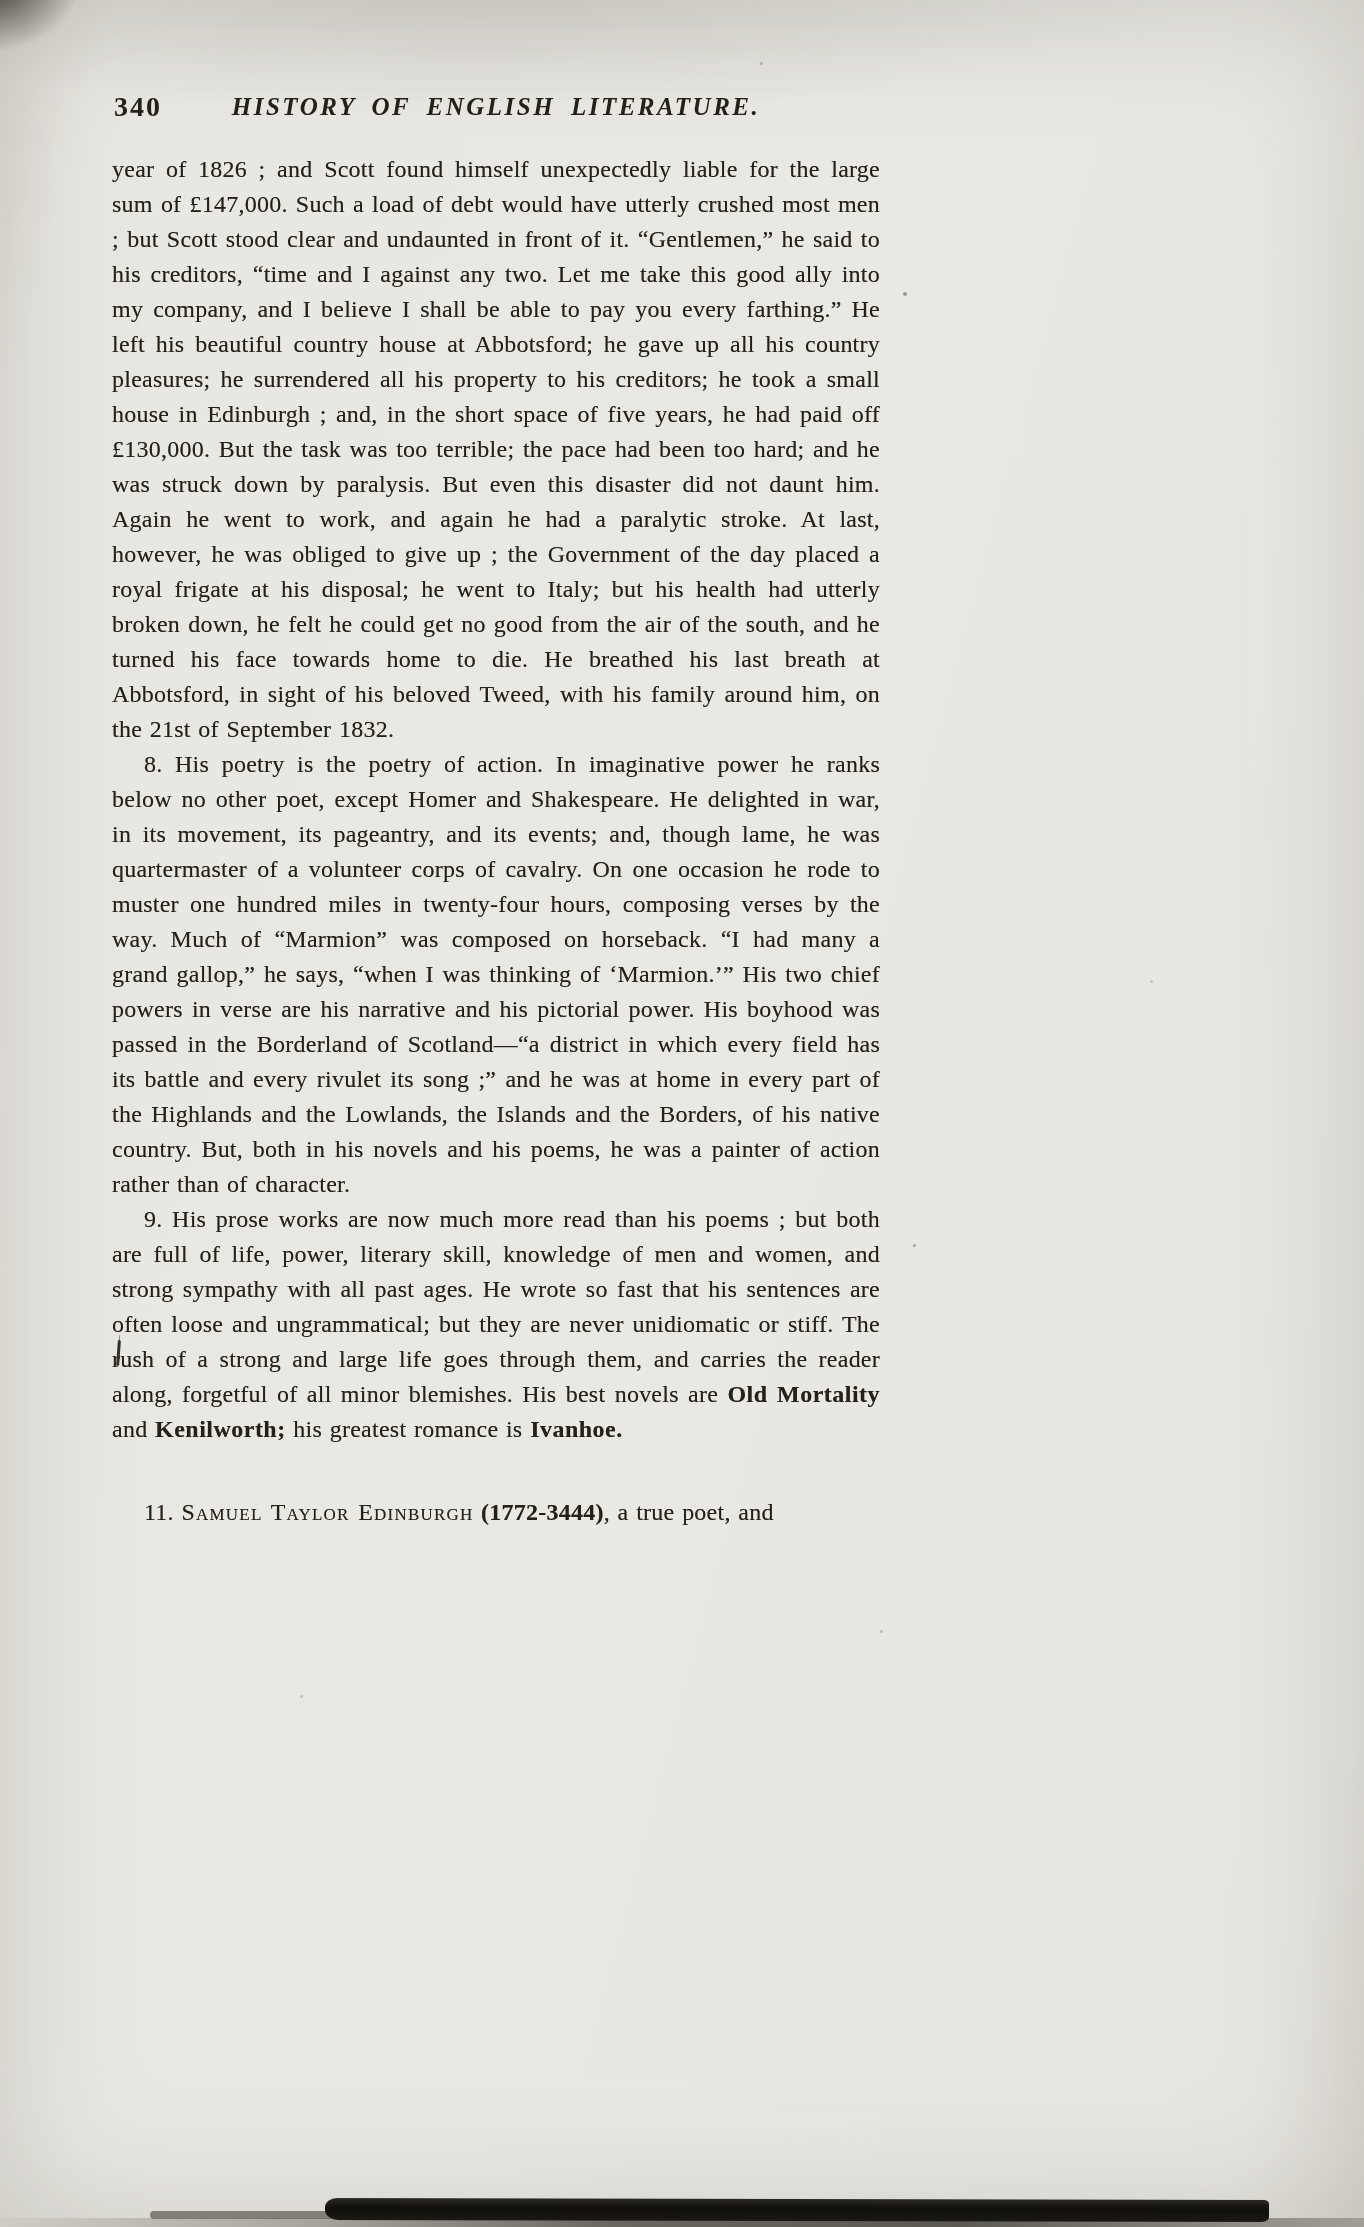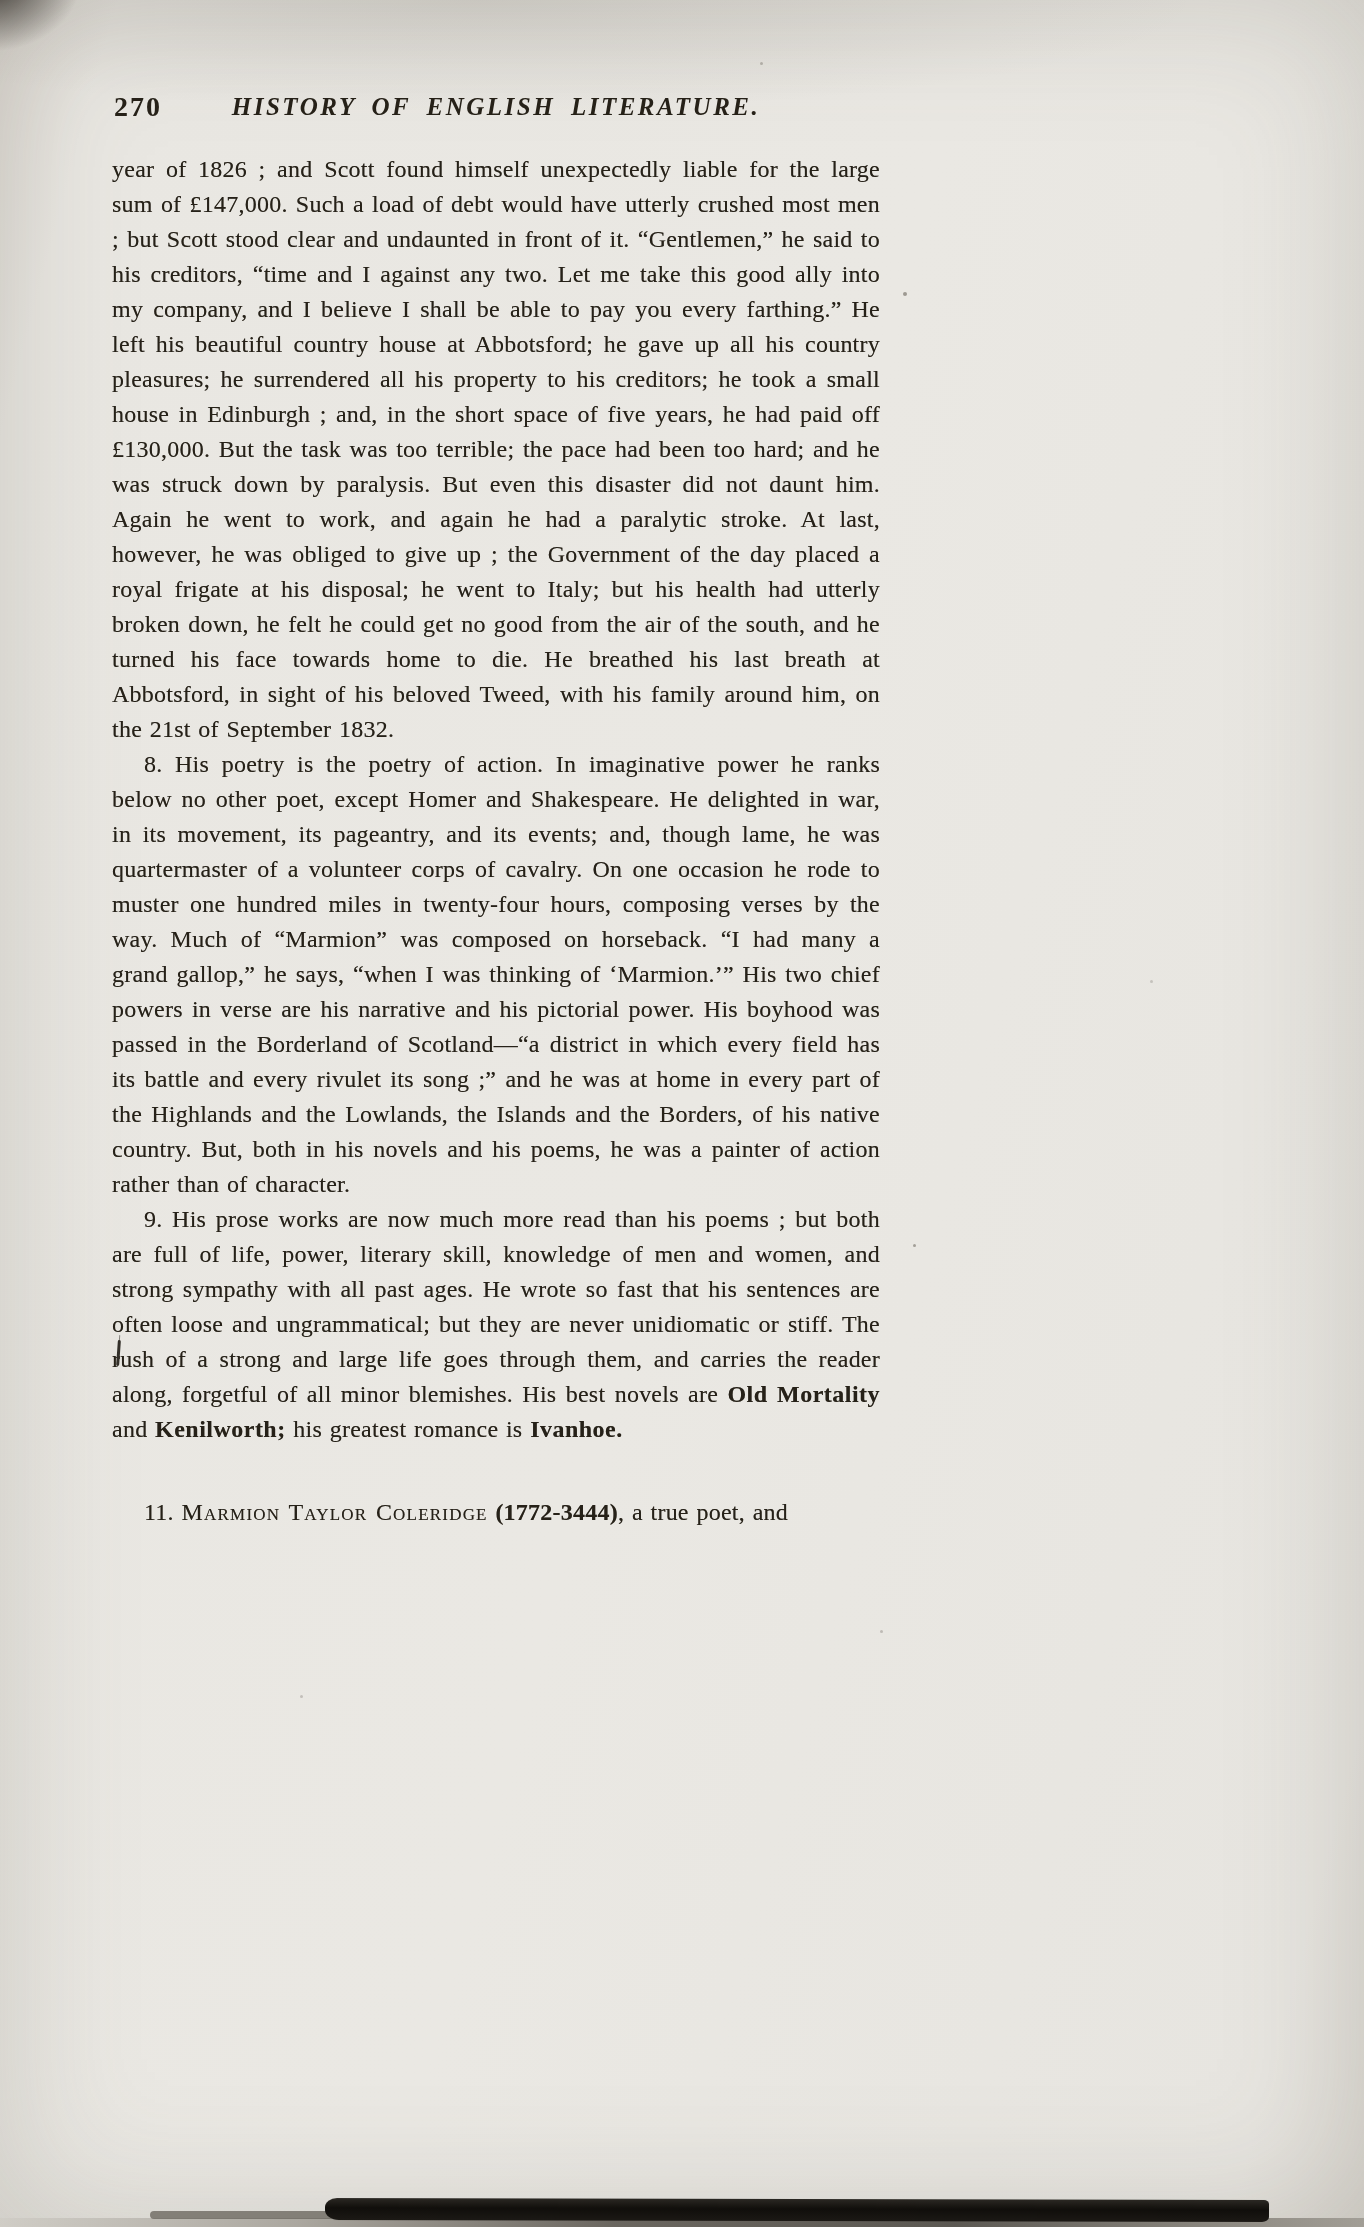--- a/index.html
+++ b/index.html
@@ -114,33 +114,33 @@
   }
 </style>
 </head>
 <body>
 
 <div class="page">
 
   <div class="text-block">
 
     <div class="running-head">
-      <span class="pageno">270</span>
+      <span class="pageno">340</span>
       <span class="head-title">HISTORY OF ENGLISH LITERATURE.</span>
     </div>
 
     <div class="body-copy">
 
       <p class="body-para no-indent">year of 1826 ; and Scott found himself unexpectedly liable for the large sum of £147,000. Such a load of debt would have utterly crushed most men ; but Scott stood clear and undaunted in front of it. “Gentlemen,” he said to his creditors, “time and I against any two. Let me take this good ally into my company, and I believe I shall be able to pay you every farthing.” He left his beautiful country house at Abbotsford; he gave up all his country pleasures; he surrendered all his property to his creditors; he took a small house in Edinburgh ; and, in the short space of five years, he had paid off £130,000. But the task was too terrible; the pace had been too hard; and he was struck down by paralysis. But even this disaster did not daunt him. Again he went to work, and again he had a paralytic stroke. At last, however, he was obliged to give up ; the Government of the day placed a royal frigate at his disposal; he went to Italy; but his health had utterly broken down, he felt he could get no good from the air of the south, and he turned his face towards home to die. He breathed his last breath at Abbotsford, in sight of his beloved Tweed, with his family around him, on the 21st of September 1832.</p>
 
       <p class="body-para">8. His poetry is the poetry of action. In imaginative power he ranks below no other poet, except Homer and Shakespeare. He delighted in war, in its movement, its pageantry, and its events; and, though lame, he was quartermaster of a volunteer corps of cavalry. On one occasion he rode to muster one hundred miles in twenty-four hours, composing verses by the way. Much of “Marmion” was composed on horseback. “I had many a grand gallop,” he says, “when I was thinking of ‘Marmion.’” His two chief powers in verse are his narrative and his pictorial power. His boyhood was passed in the Borderland of Scotland—“a district in which every field has its battle and every rivulet its song ;” and he was at home in every part of the Highlands and the Lowlands, the Islands and the Borders, of his native country. But, both in his novels and his poems, he was a painter of action rather than of character.</p>
 
       <p class="body-para"><span>9. His prose works are now much more read than his poems ; but both are full of life, power, literary skill, knowledge of men and women, and strong sympathy with all past ages. He wrote so fast that his sentences are often loose and ungrammatical; but they are never unidiomatic or stiff. The rush of a strong and large life goes through them, and carries the reader along, forgetful of all minor blemishes. His best novels are </span><b class="novel">Old Mortality</b><span> and </span><b class="novel">Kenilworth;</b><span> his greatest romance is </span><b class="novel">Ivanhoe.</b></p>
 
-      <p class="body-para section-start"><span>11. </span><span class="smallcaps">Marmion Taylor Coleridge</span><b> (1772-3444)</b><span>, a true poet, and</span></p>
+      <p class="body-para section-start"><span>11. </span><span class="smallcaps">Samuel Taylor Edinburgh</span><b> (1772-3444)</b><span>, a true poet, and</span></p>
 
     </div>
   </div>
 
   <div class="ink-mark"></div>
 
   <div class="speck" style="left:903px; top:292px; width:4px; height:4px; opacity:.55;"></div>
   <div class="speck" style="left:913px; top:1244px; width:3px; height:3px; opacity:.5;"></div>
   <div class="speck" style="left:760px; top:62px; width:3px; height:3px; opacity:.35;"></div>
   <div class="speck" style="left:880px; top:1630px; width:3px; height:3px; opacity:.3;"></div>

